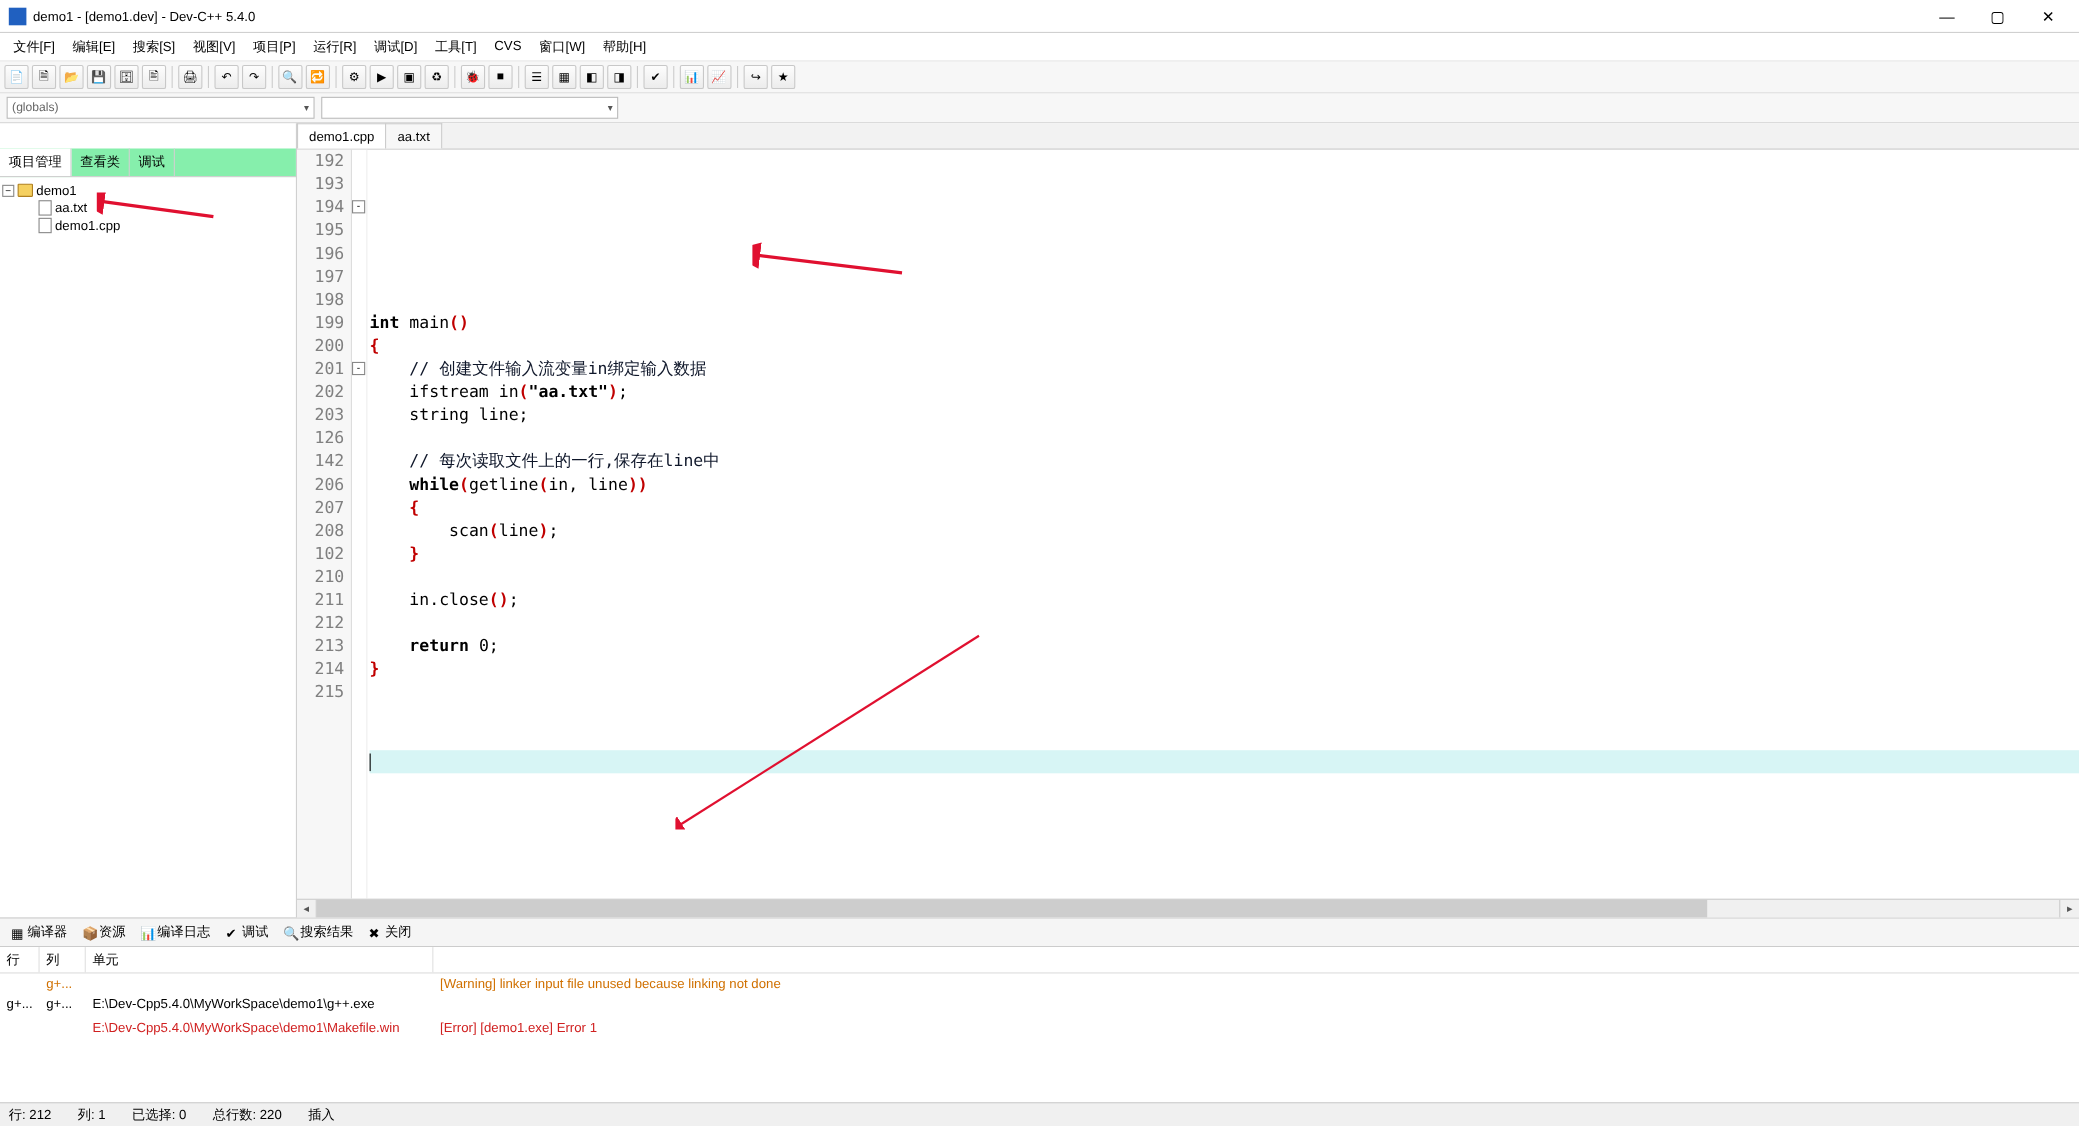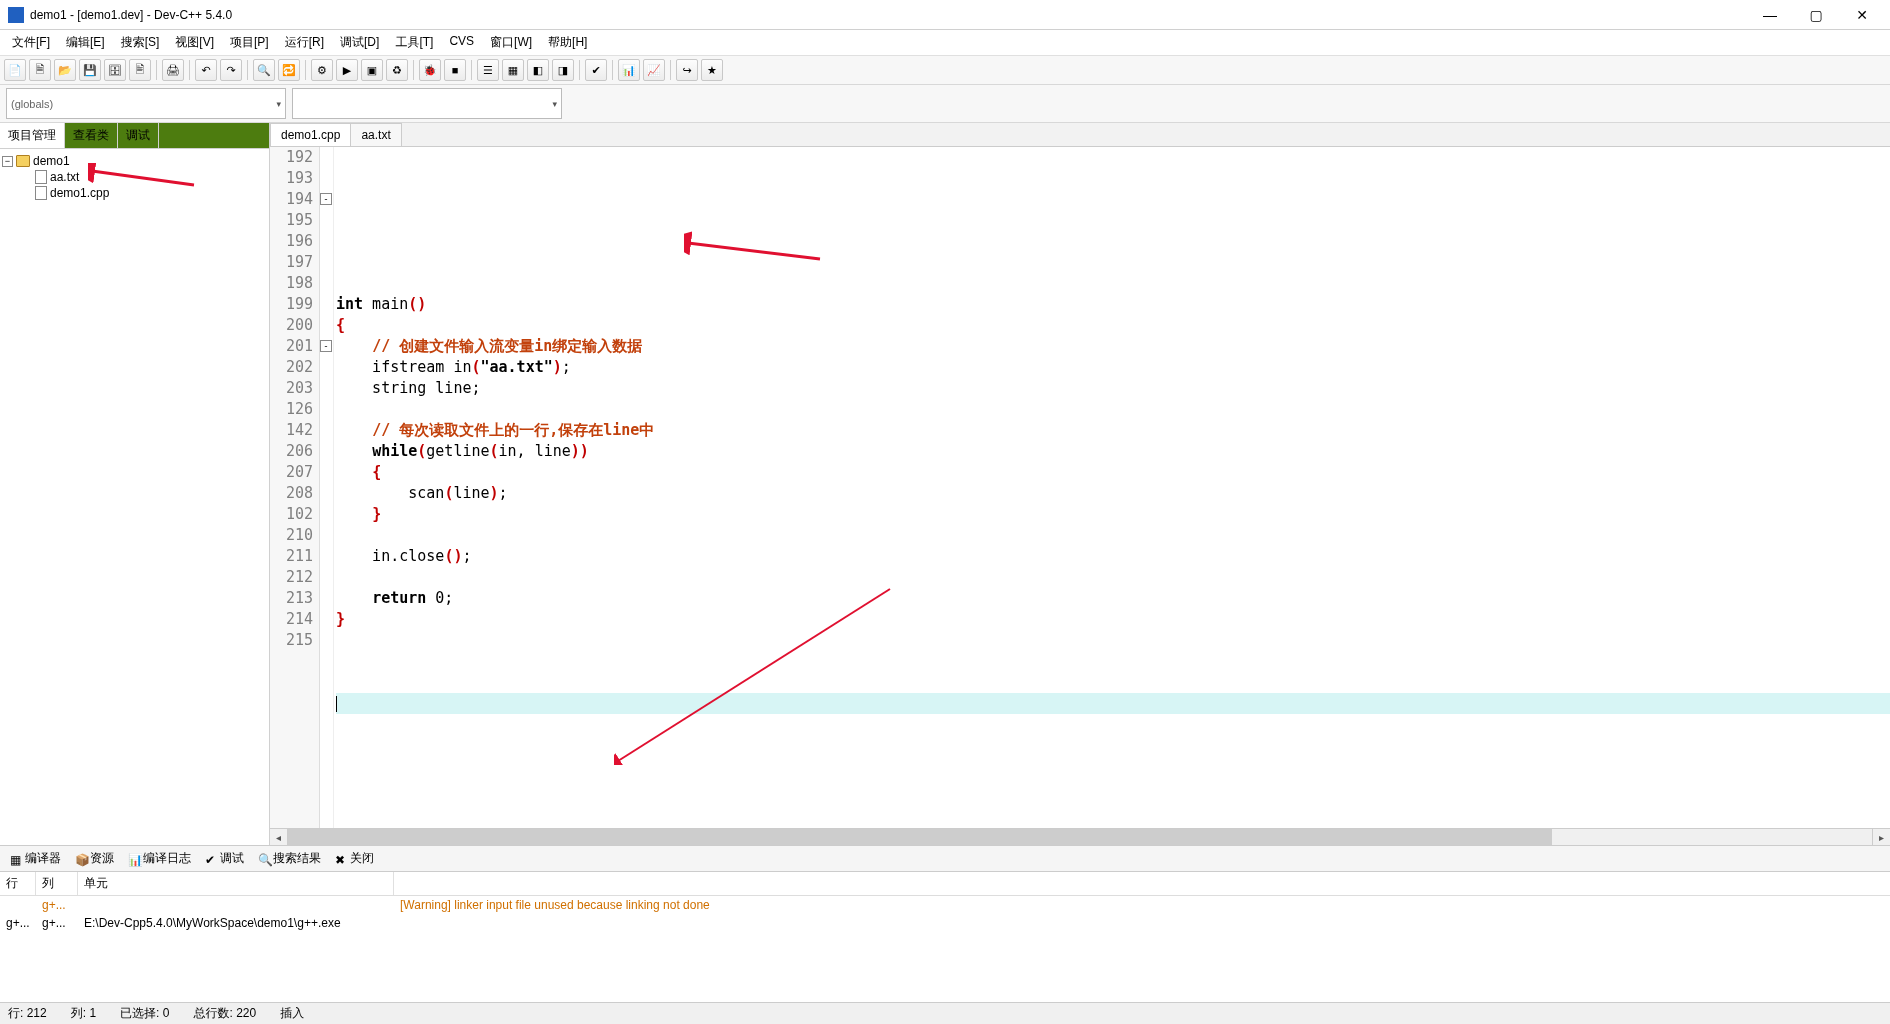--- a/index.html
+++ b/index.html
@@ -8,25 +8,25 @@
 .app-icon { width: 16px; height: 16px; background: #2060c0; margin-right: 6px; display: inline-block; }
 .title-text { flex: 1; font-size: 12px; }
 .win-controls { display: flex; gap: 18px; padding-right: 6px; }
 .win-btn { width: 28px; height: 20px; display:flex; align-items:center; justify-content:center; font-size:14px; cursor:pointer; }
 .menubar { display: flex; gap: 4px; padding: 2px 6px; font-size: 12px; background: #fff; border-bottom: 1px solid #e0e0e0; }
 .menu-item { padding: 2px 6px; cursor: pointer; }
 .toolbars { display: flex; align-items: center; gap: 3px; padding: 3px 4px; background: #f7f7f7; border-bottom: 1px solid #d8d8d8; }
 .tb-btn { width: 22px; height: 22px; border: 1px solid #c8c8c8; border-radius: 2px; background: linear-gradient(#fdfdfd,#ececec); display:flex; align-items:center; justify-content:center; font-size:11px; cursor:pointer; }
 .tb-sep { width:1px; height:20px; background:#ccc; margin: 0 2px; }
 .sel-row { display:flex; gap:6px; padding:3px 6px; background:#f7f7f7; border-bottom:1px solid #d8d8d8; }
-.combo { height:31px; border:1px solid #bbb; background:#fff; display:flex; align-items:center; justify-content:space-between; padding:0 4px; font-size:11px; color:#666; }
+.combo { height:20px; border:1px solid #bbb; background:#fff; display:flex; align-items:center; justify-content:space-between; padding:0 4px; font-size:11px; color:#666; }
 .combo .arrow { font-size:9px; color:#555; }
 .main-area { display:flex; height: calc(1024px - 30px - 22px - 30px - 26px - 22px - 150px - 22px); }
 .left-panel { width: 270px; border-right:1px solid #d0d0d0; display:flex; flex-direction:column; }
-.lp-tabs { display:flex; background:#4d7c0f; border-bottom:1px solid #d0d0d0; }
+.lp-tabs { display:flex; background:#86efac; border-bottom:1px solid #d0d0d0;margin-top:23px; }
 .lp-tab { padding:4px 8px; font-size:12px; cursor:pointer; border-right:1px solid #d0d0d0; }
 .lp-tab.active { background:#fff; }
 .tree { padding:4px 2px; font-size:12px; position:relative; }
 .tree-row { display:flex; align-items:center; gap:3px; padding:1px 0; cursor:pointer; }
 .tree-indent { display:inline-block; }
 .tree-expander { width:11px; height:11px; border:1px solid #888; display:inline-flex; align-items:center; justify-content:center; font-size:9px; line-height:1; background:#fff; }
 .folder-icon { width:14px; height:12px; background:#f5d060; border:1px solid #b08020; border-radius:1px; }
 .file-icon { width:12px; height:14px; background:#fff; border:1px solid #888; }
 .editor-wrap { flex:1; display:flex; flex-direction:column; }
 .ed-tabs { display:flex; background:#f2f2f2; border-bottom:1px solid #ccc; }
@@ -35,21 +35,21 @@
 .editor { flex:1; display:flex; font-family: Consolas, monospace; font-size:15px; line-height:21px; overflow:hidden; position:relative; }
 .gutter { width:50px; text-align:right; padding-right:6px; color:#808080; background:#f7f7f7; border-right:1px solid #ddd; }
 .fold-col { width:14px; background:#fff; border-right:1px solid #eee; position:relative; }
 .fold-mark { position:absolute; left:0; width:12px; height:12px; border:1px solid #888; display:flex; align-items:center; justify-content:center; font-size:9px; background:#fff; }
 .code { flex:1; white-space:pre; padding-left:2px; position:relative; }
 .line { height:21px; }
 .hl-line { background:#d7f5f5; }
 .kw { color:#000; font-weight:bold; }
 .str { color:#000; font-weight:bold; }
 .paren { color:#c00000; font-weight:bold; }
-.cmt { color:#c2410c; font-weight:bold; }
+.cmt { color:#0f172a; font-weight:normal; }
 .caret { display:inline-block; width:1px; height:16px; background:#000; vertical-align:middle; }
 .hscroll { height:17px; background:#f0f0f0; border-top:1px solid #ccc; position:relative; }
 .hscroll-lar { position:absolute; left:0; width:18px; height:100%; display:flex; align-items:center; justify-content:center; font-size:10px; color:#555; border-right:1px solid #ccc; }
 .hscroll-rar { position:absolute; right:0; width:18px; height:100%; display:flex; align-items:center; justify-content:center; font-size:10px; color:#555; border-left:1px solid #ccc; }
 .hscroll-thumb { position:absolute; left:18px; height:100%; background:#cdcdcd; }
 .bottom-tabs { display:flex; align-items:center; gap:2px; padding:2px 4px; background:#f5f5f5; border-top:1px solid #ccc; font-size:12px; }
 .bt-tab { padding:2px 6px; display:flex; align-items:center; gap:3px; cursor:pointer; }
 .bt-tab .i { width:12px; height:12px; display:inline-block; }
 .bottom-panel { height:128px; background:#fff; border-top:1px solid #ccc; overflow:hidden; position:relative; }
 .bp-header { display:flex; border-bottom:1px solid #ddd; background:#fff; font-size:12px; }
@@ -284,20 +284,26 @@
       <div class="bp-row">
         <div style="width:36px" class="">g+...</div>
         <div style="width:42px" class="">g+...</div>
         <div style="width:316px" class="">E:\Dev-Cpp5.4.0\MyWorkSpace\demo1\g++.exe</div>
       </div>
       <div class="bp-row">
         <div style="width:36px" class=""></div>
         <div style="width:42px" class=""></div>
         <div style="width:316px" class=""></div>
       </div>
+      <div class="bp-row">
+        <div style="width:36px" class="err"></div>
+        <div style="width:42px" class="err"></div>
+        <div style="width:316px" class="err">E:\Dev-Cpp5.4.0\MyWorkSpace\demo1\Makefile.win</div>
+        <div style="flex:1" class="err">[Error] [demo1.exe] Error 1</div>
+      </div>
     </div>
 </div>
 
 <div class="statusbar">
   <span><span>行:</span> <span class="v">212</span></span>
   <span><span>列:</span> <span class="v">1</span></span>
   <span><span>已选择:</span> <span class="v">0</span></span>
   <span><span>总行数:</span> <span class="v">220</span></span>
   <span>插入</span>
 </div>

